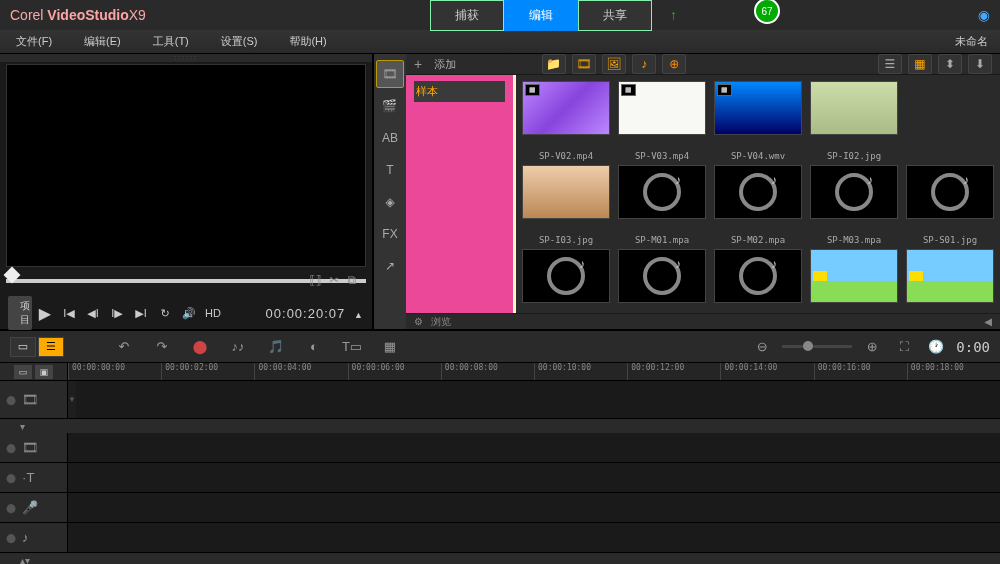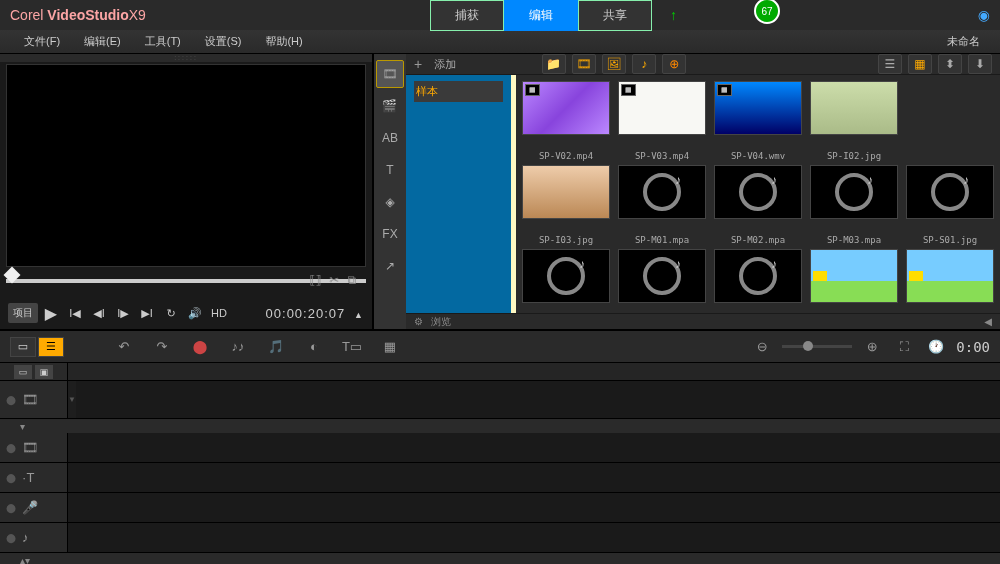--- a/index.html
+++ b/index.html
@@ -6,48 +6,48 @@
 body{background:#1a1a1a;color:#ccc;font-size:11px;overflow:hidden;width:1000px;height:564px}
 .titlebar{height:30px;background:#2a2a2a;display:flex;align-items:center;padding:0 10px;position:relative}
 .app-title{font-size:14px;color:#fca5a5;font-weight:300}
 .app-title b{font-weight:600}
 .main-tabs{position:absolute;left:430px;display:flex;gap:0}
 .main-tab{padding:6px 24px;background:#333;color:#ccc;font-size:12px;border:1px solid #86efac;cursor:pointer}
 .main-tab.active{background:#0088ff;color:#fff;border-color:#0088ff}
 .badge{position:absolute;right:220px;top:-2px;width:26px;height:26px;border-radius:50%;background:#0a0;color:#fff;display:flex;align-items:center;justify-content:center;font-size:10px;border:2px solid #fff}
 .up-arrow{position:absolute;left:670px;color:#0c0;font-size:14px}
 .globe{position:absolute;right:10px;color:#4af;font-size:14px}
-.menubar{height:24px;background:linear-gradient(#333,#2a2a2a);display:flex;align-items:center;padding:0 16px;border-bottom:1px solid #000;gap:8px}
+.menubar{height:24px;background:linear-gradient(#333,#2a2a2a);display:flex;align-items:center;padding:0 8px;border-bottom:1px solid #000;gap:16px}
 .menu-item{padding:2px 8px;color:#ccc;font-size:11px;cursor:pointer}
 .project-name{margin-left:auto;color:#ccc;padding-right:4px}
 .workspace{display:flex;height:275px}
 .preview-panel{width:390px;background:#1a1a1a;display:flex;flex-direction:column;border-right:2px solid #000}
 .preview-handle{height:8px;background:#2a2a2a;text-align:center;color:#555;font-size:7px;letter-spacing:2px}
 .preview-video{flex:1;background:#000;margin:2px 6px;border:1px solid #333}
 .preview-scrubber{height:20px;margin:4px 6px;position:relative}
 .scrub-track{height:4px;background:#ccc;margin-top:6px;position:relative}
 .scrub-head{position:absolute;left:0;top:-4px;width:12px;height:12px;background:#eee;transform:rotate(45deg)}
 .edit-icons{position:absolute;right:10px;top:0;display:flex;gap:8px;color:#888;font-size:12px}
 .preview-controls{height:32px;display:flex;align-items:center;padding:0 8px;gap:2px}
-.mode-label{color:#ccc;font-size:10px;width:30px;text-align:center;background:#444;padding:3px 4px;border-radius:2px}
+.mode-label{color:#ccc;font-size:10px;width:18px;text-align:center;background:#444;padding:3px 12px;border-radius:2px}
 .pc-btn{width:22px;height:22px;display:flex;align-items:center;justify-content:center;color:#ccc;font-size:11px;cursor:pointer}
 .play-btn{font-size:16px}
 .timecode{margin-left:auto;font-family:monospace;font-size:13px;color:#ccc;letter-spacing:1px}
 .library-panel{flex:1;background:#2a2a2a;display:flex}
 .lib-sidebar{width:32px;background:#333;display:flex;flex-direction:column;padding-top:6px;gap:4px}
 .lib-side-btn{width:28px;height:28px;margin:0 auto;display:flex;align-items:center;justify-content:center;color:#aaa;font-size:12px;cursor:pointer;border-radius:2px}
 .lib-side-btn.active{background:#555;border:1px solid #b90}
 .lib-main{flex:1;display:flex;flex-direction:column}
 .lib-toolbar{height:30px;background:#2a2a2a;display:flex;align-items:center;padding:0 8px;gap:6px;border-bottom:1px solid #1a1a1a}
 .lib-tb-btn{width:24px;height:20px;display:flex;align-items:center;justify-content:center;color:#aaa;cursor:pointer;font-size:12px;border:1px solid #444;border-radius:2px;background:#333}
 .lib-tb-btn.accent{color:#fa0}
 .lib-tb-spacer{flex:1}
 .lib-add{color:#aaa;font-size:11px;padding:0 6px}
 .lib-body{flex:1;display:flex}
-.lib-tree{width:110px;background:#0369a1;padding:6px 8px;border-right:5px solid #fef9c3}
+.lib-tree{width:110px;background:#ec4899;padding:6px 8px;border-right:3px solid #fef9c3}
 .tree-item{color:#fa0;font-size:11px;padding:3px 2px;cursor:pointer;background:#3a3a3a}
 .lib-grid{flex:1;padding:6px;overflow:hidden}
 .grid-row{display:flex;gap:8px;margin-bottom:4px}
 .thumb-item{width:88px;display:flex;flex-direction:column;align-items:center;gap:16px}
 .thumb{width:88px;height:54px;background:#000;border:1px solid #444;position:relative;cursor:pointer}
 .thumb-badge{position:absolute;top:2px;left:2px;background:#000;color:#fff;font-size:7px;padding:1px 3px;border:1px solid #666}
 .thumb-name{font-size:9px;color:#aaa;font-family:monospace}
 .thumb.purple{background:linear-gradient(135deg,#b8f,#84d,#b8f)}
 .thumb.white{background:#f8f8f4}
 .thumb.blue{background:linear-gradient(#08f,#006)}
@@ -284,20 +284,32 @@
       <span class="tl-tb-btn">⛶</span>
       <span class="tl-tb-btn" style="color:#f80">🕐</span>
       <span class="tl-time">0:00</span>
     </div>
   </div>
   <div class="tl-ruler-row">
     <div class="tl-track-header">
       <div class="tl-th-btn">▭</div>
       <div class="tl-th-btn">▣</div>
     </div>
+    <div class="tl-ruler" id="ruler">
+        <div class="ruler-tick">00:00:00:00</div>
+        <div class="ruler-tick">00:00:02:00</div>
+        <div class="ruler-tick">00:00:04:00</div>
+        <div class="ruler-tick">00:00:06:00</div>
+        <div class="ruler-tick">00:00:08:00</div>
+        <div class="ruler-tick">00:00:10:00</div>
+        <div class="ruler-tick">00:00:12:00</div>
+        <div class="ruler-tick">00:00:14:00</div>
+        <div class="ruler-tick">00:00:16:00</div>
+        <div class="ruler-tick">00:00:18:00</div>
+      </div>
   </div>
 
   <div class="tl-track main">
     <div class="tl-track-head">
       <span class="track-lock">⬤</span>
       <span class="track-icon">🎞</span>
     </div>
     <div class="tl-divider">▼</div>
     <div class="tl-track-body"></div>
   </div>

